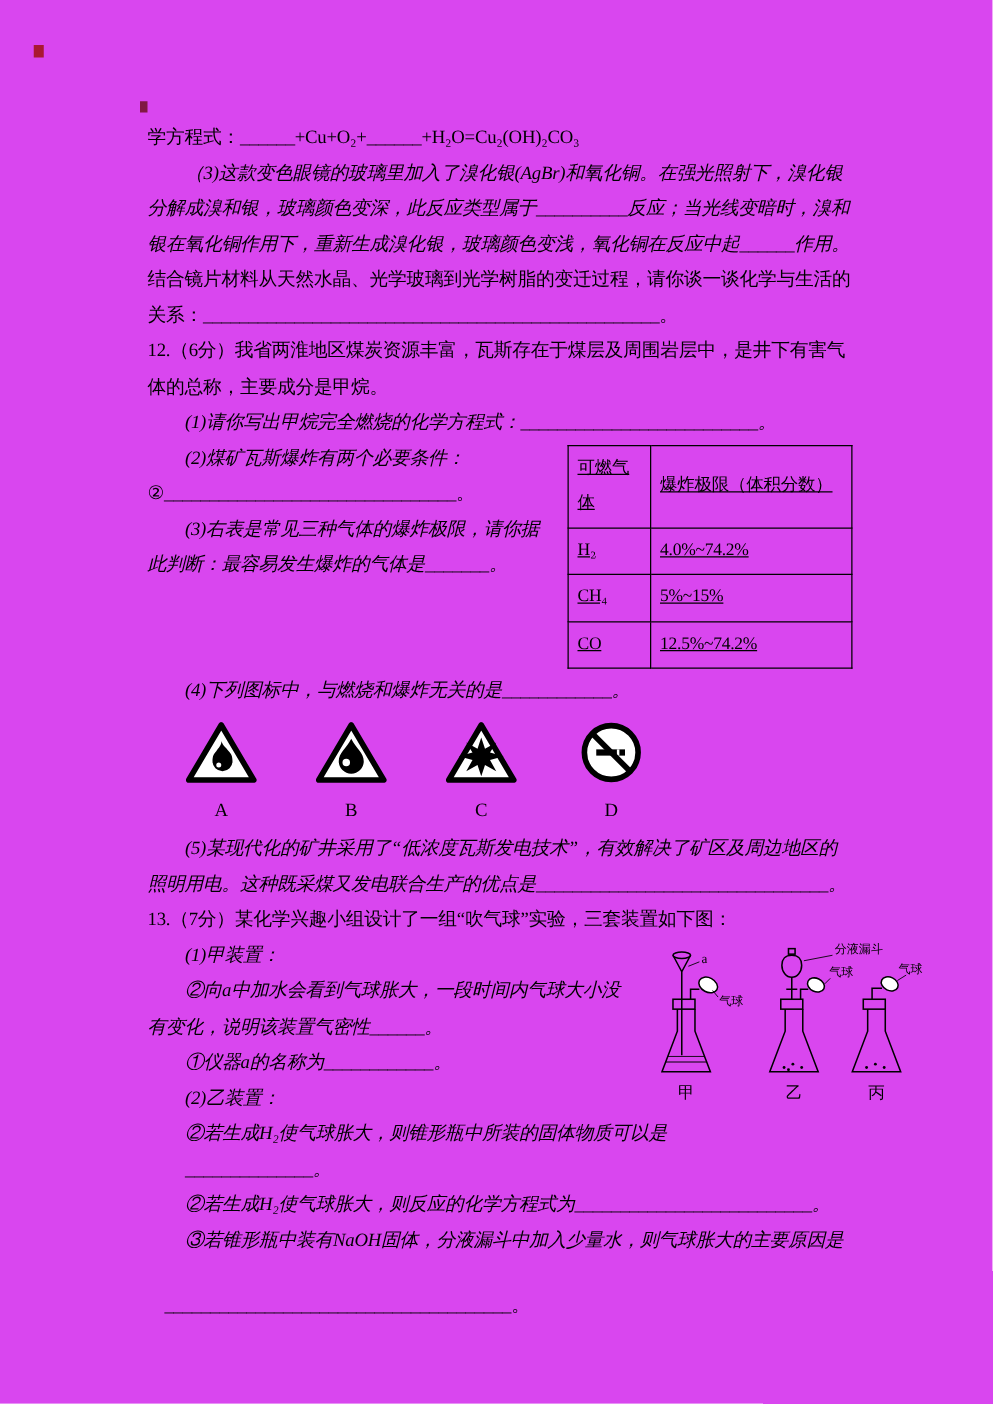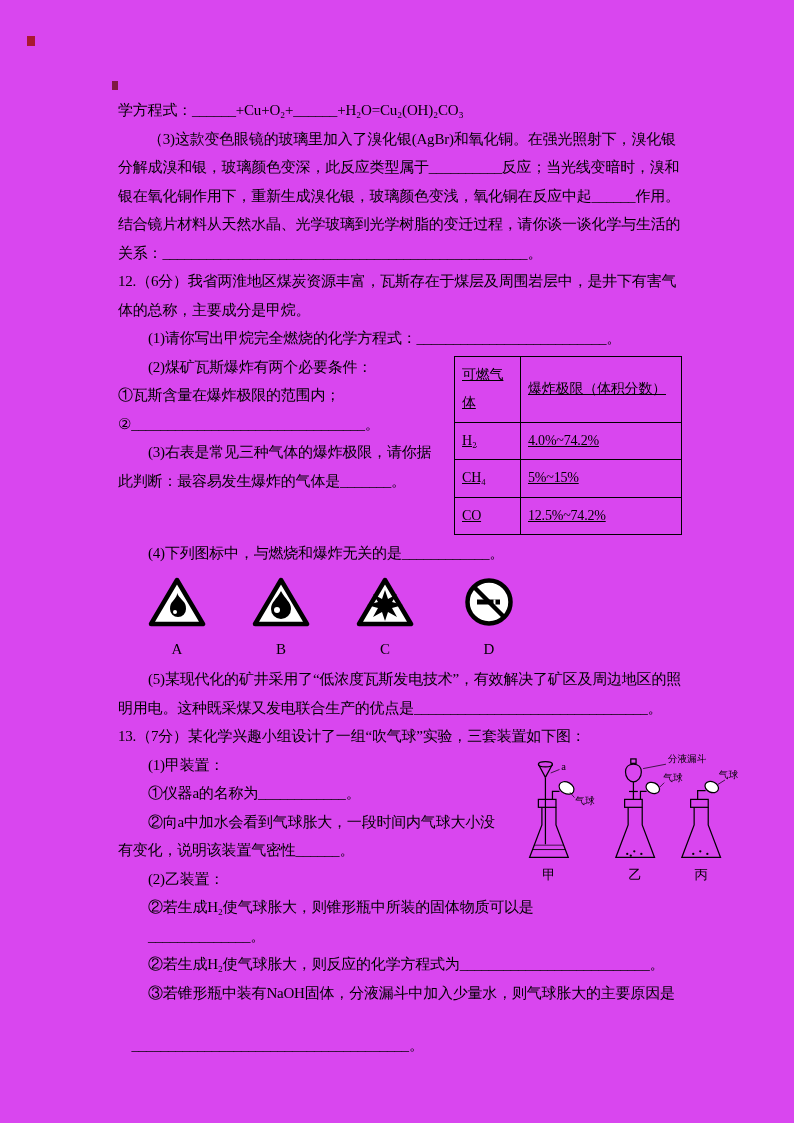--- a/index.html
+++ b/index.html
@@ -5,21 +5,21 @@
   * { box-sizing: border-box; }
   html, body { margin: 0; padding: 0; background: #ffffff; }
   .page {
     width: 794px; height: 1123px; margin: 0 auto; background: #d946ef;
     position: relative; overflow: hidden;
     padding: 96px 112px 30px 118px;
     font-family: "Liberation Serif", "DejaVu Serif", serif;
     font-size: 15px; line-height: 28.5px; color: #000;
   }
   p { margin: 0; letter-spacing: -0.2px; }
-  .indent { text-indent: 2em; }
+  .indent { text-indent: 2em; font-style: italic; }
   .indent-sm { text-indent: 0.9em; margin-top: 24px; }
 
   .red-mark { position: absolute; }
   .mark1 { left: 27px; top: 36px; width: 8px; height: 10px; background: #a01010; opacity: .85; }
   .mark2 { left: 112px; top: 81px; width: 6px; height: 9px; background: #701025; opacity: .85; }
 
   .gas-table {
     float: right; border-collapse: collapse; table-layout: fixed;
     width: 228px; margin: 3px 0 4px 10px; font-size: 14px; text-decoration: underline;
   }
@@ -67,21 +67,20 @@
           <td>CH₄</td>
           <td>5%~15%</td>
         </tr>
         <tr>
           <td>CO</td>
           <td>12.5%~74.2%</td>
         </tr>
       </tbody>
     </table>
     <p class="indent">(2)煤矿瓦斯爆炸有两个必要条件：</p>
-    <p>①瓦斯含量在爆炸极限的范围内；</p>
     <p>②________________________________。</p>
     <p class="indent">(3)右表是常见三种气体的爆炸极限，请你据此判断：最容易发生爆炸的气体是_______。</p>
     <div class="clear"></div>
   </div>
 
   <p class="indent">(4)下列图标中，与燃烧和爆炸无关的是____________。</p>
 
   <div class="icons-row">
     <div class="icon-col">
       <svg width="58" height="52" viewBox="0 0 58 52">
@@ -172,22 +171,22 @@
       <text x="73" y="60" font-size="11">气球</text>
       <text x="178" y="13" font-size="11">分液漏斗</text>
       <text x="173" y="34" font-size="11">气球</text>
       <text x="258" y="31" font-size="11" text-anchor="end">气球</text>
       <text x="43" y="145" font-size="15" text-anchor="middle">甲</text>
       <text x="141" y="145" font-size="15" text-anchor="middle">乙</text>
       <text x="216" y="145" font-size="15" text-anchor="middle">丙</text>
     </svg>
 
     <p class="indent">(1)甲装置：</p>
+    <p class="indent">②向a中加水会看到气球胀大，一段时间内气球大小没有变化，说明该装置气密性______。</p>
     <p class="indent">①仪器a的名称为____________。</p>
-    <p class="indent">②向a中加水会看到气球胀大，一段时间内气球大小没有变化，说明该装置气密性______。</p>
     <p class="indent">(2)乙装置：</p>
     <p class="indent">②若生成H₂使气球胀大，则锥形瓶中所装的固体物质可以是</p>
     <div class="clear"></div>
   </div>
 
   <p class="indent">______________。</p>
   <p class="indent">②若生成H₂使气球胀大，则反应的化学方程式为__________________________。</p>
   <p class="indent">③若锥形瓶中装有NaOH固体，分液漏斗中加入少量水，则气球胀大的主要原因是</p>
   <p class="indent-sm">______________________________________。</p>
 

